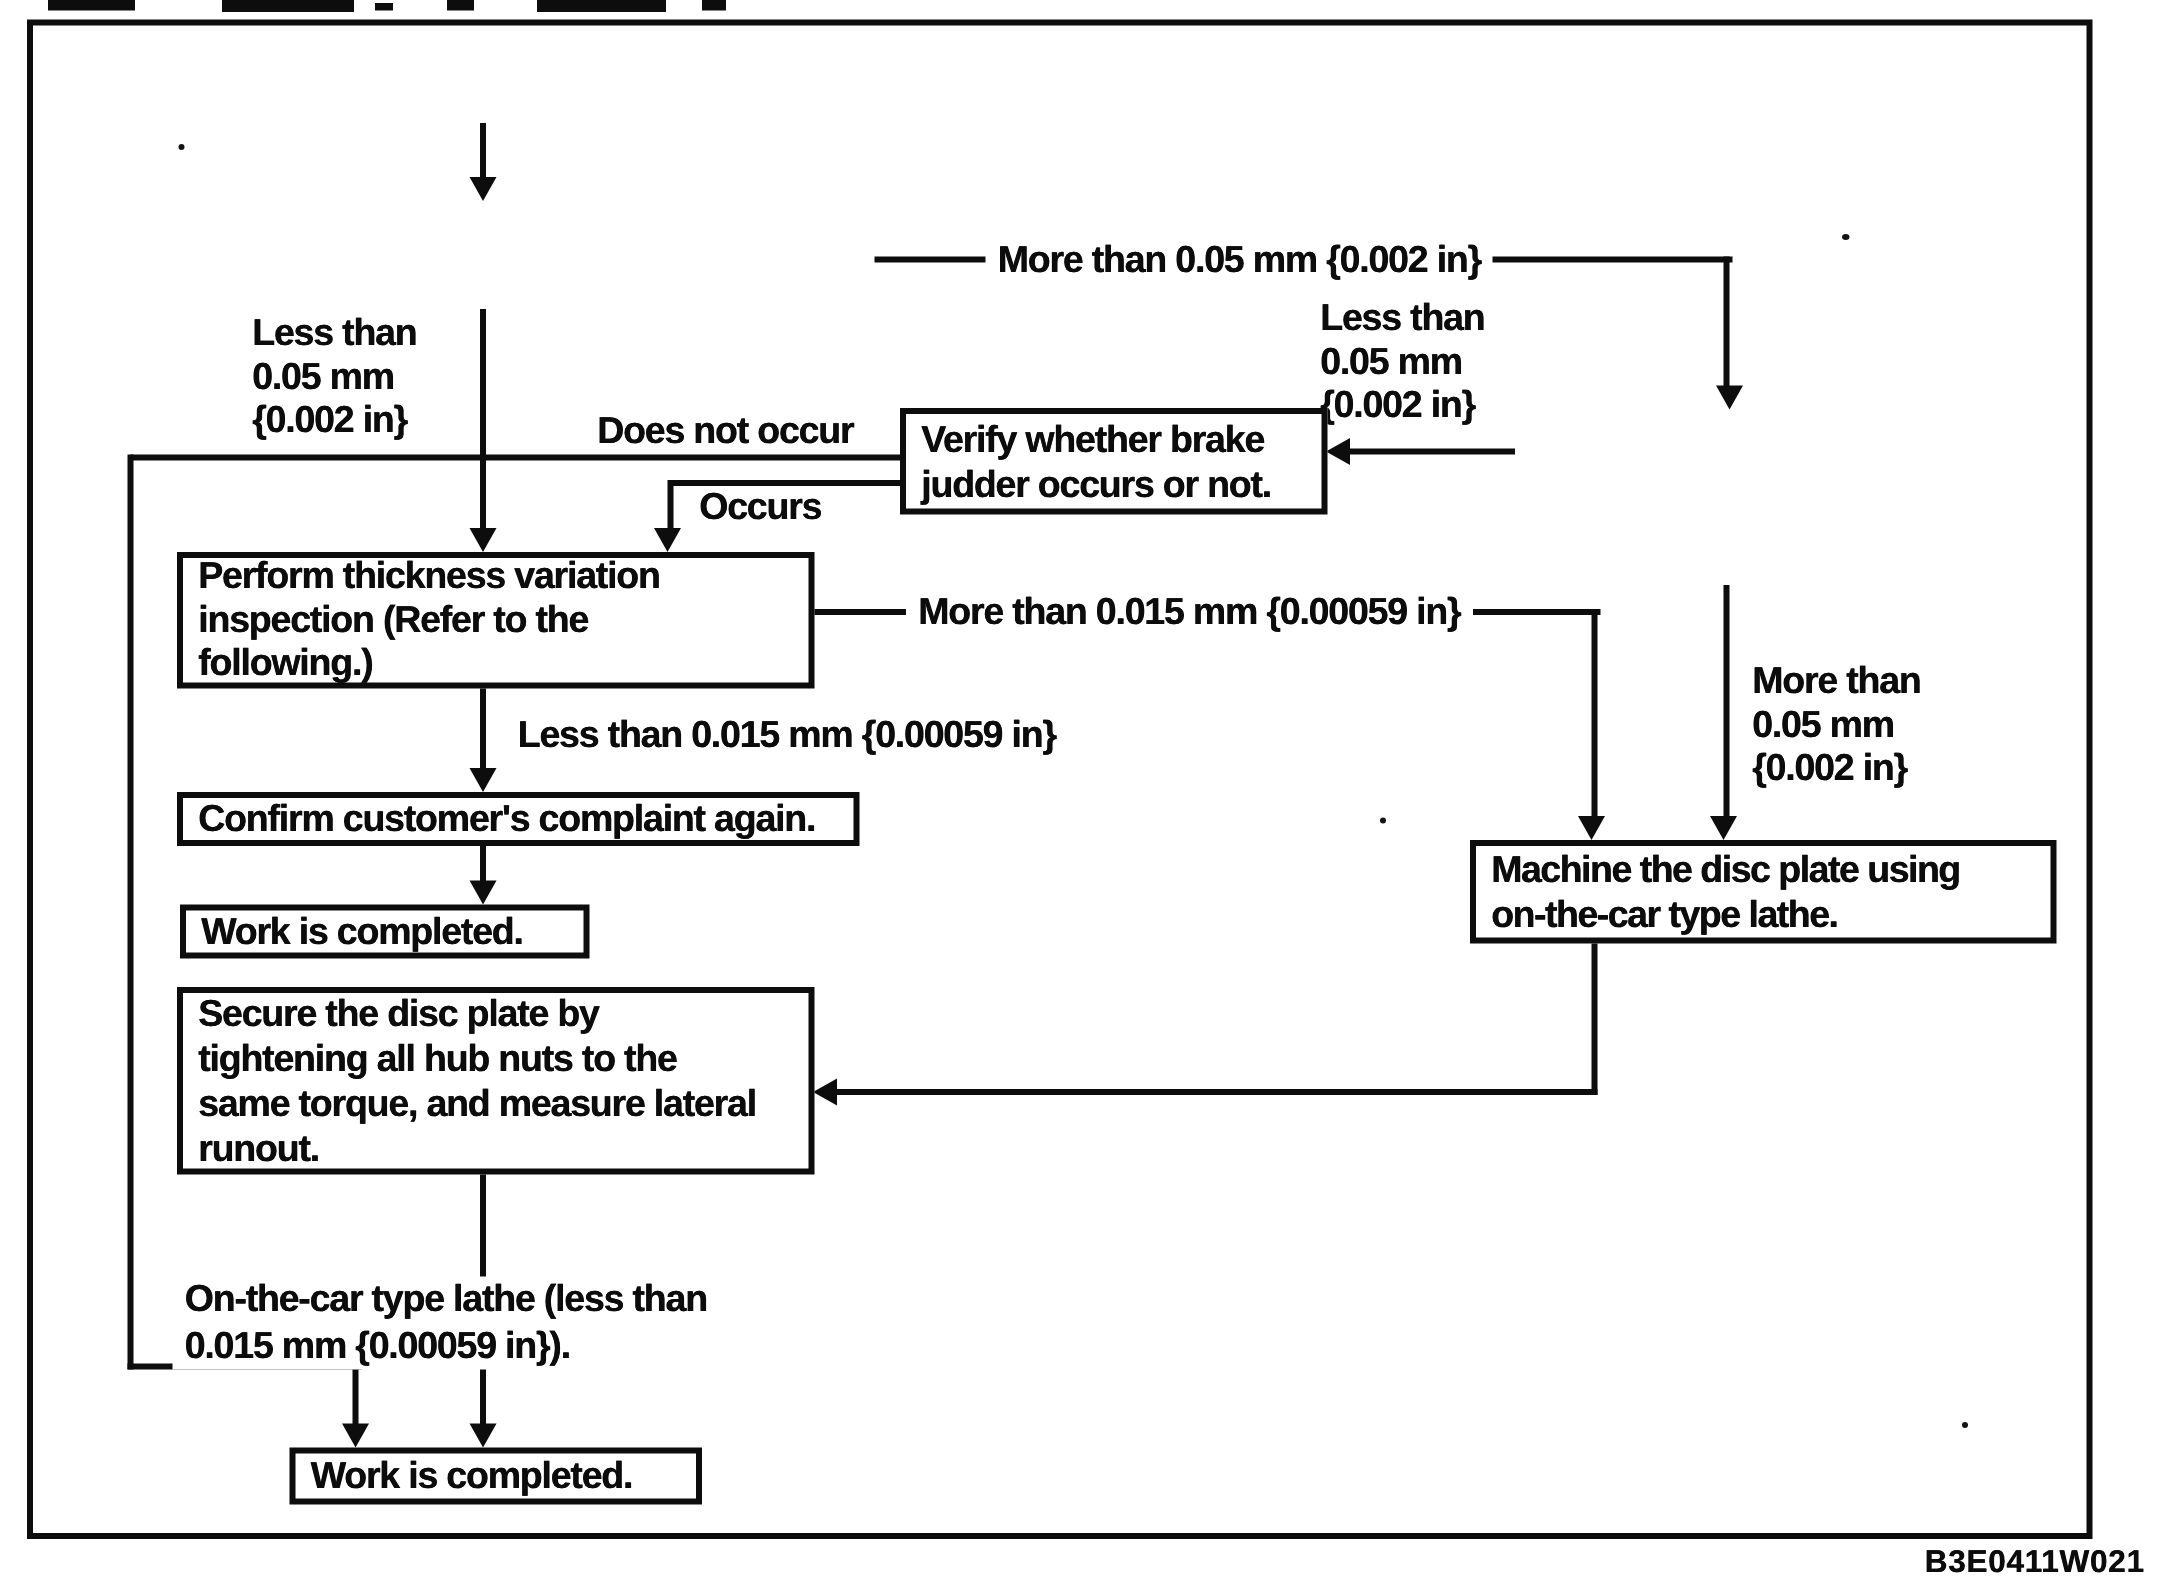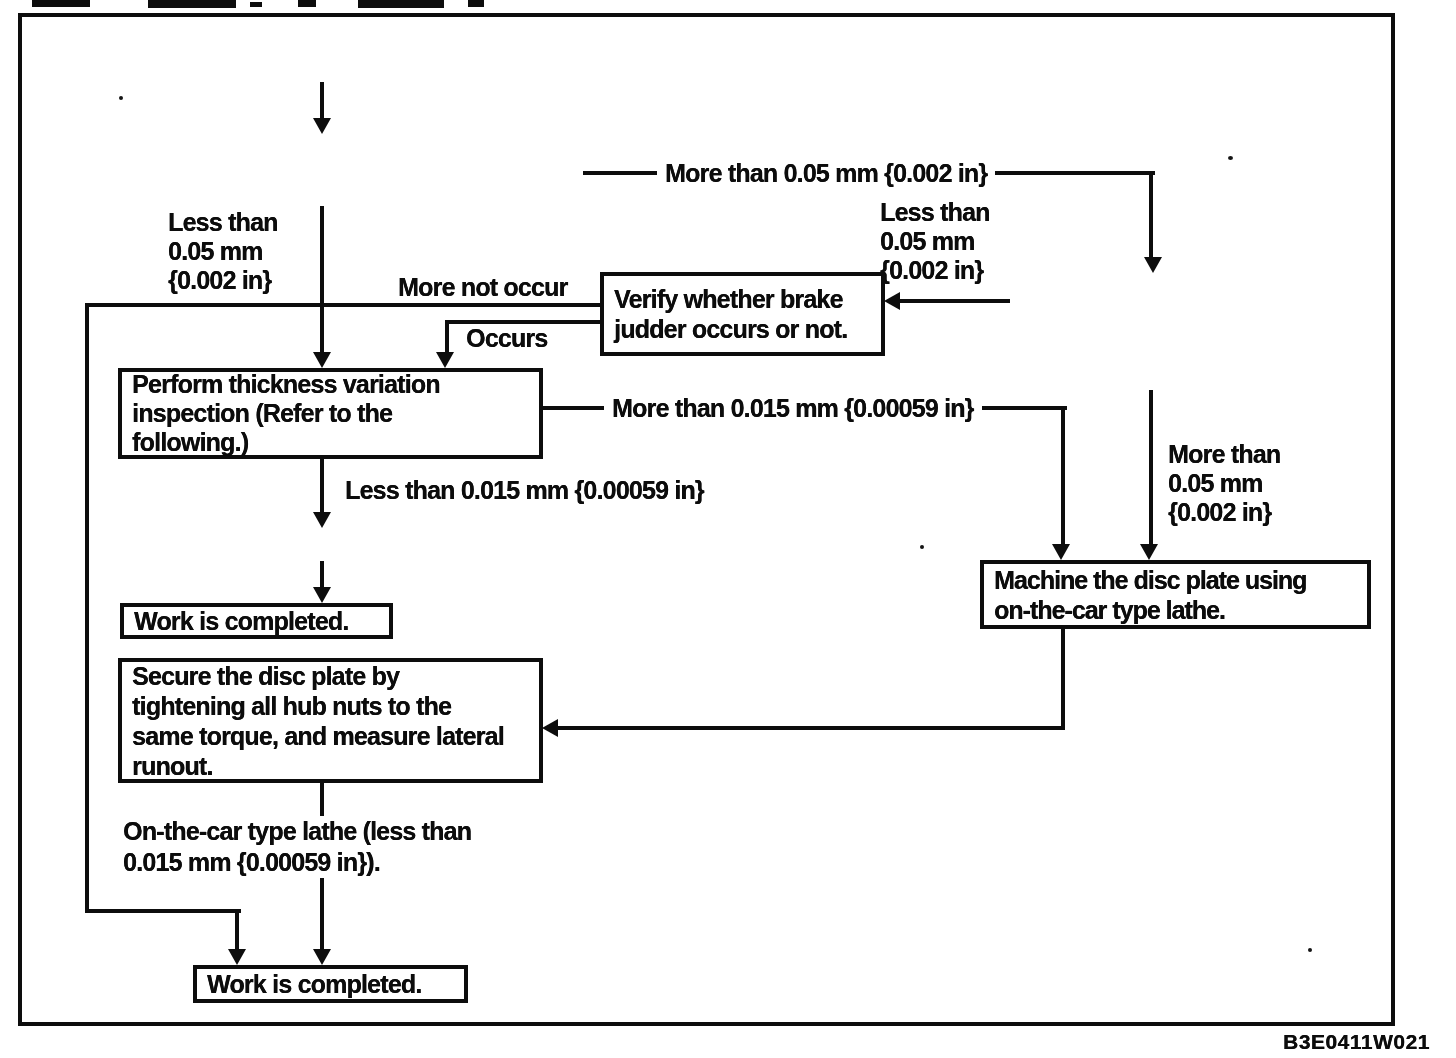--- a/index.html
+++ b/index.html
@@ -82,44 +82,47 @@
   <div class="line" style="left:320px;top:780px;width:4px;height:171px"></div>
   <div class="arr-d" style="left:313px;top:949px"></div>
 
   <div class="lbl txt bgw" style="left:657px;top:159px">More than 0.05 mm {0.002 in}</div>
   <div class="lbl txt" style="left:168px;top:208px">Less than
 0.05 mm
 {0.002 in}</div>
   <div class="lbl txt" style="left:880px;top:198px">Less than
 0.05 mm
 {0.002 in}</div>
-  <div class="lbl txt" style="left:398px;top:273px">More not occur</div>
+  <div class="lbl txt" style="left:398px;top:273px">Does not occur</div>
   <div class="lbl txt" style="left:466px;top:324px">Occurs</div>
   <div class="lbl txt bgw" style="left:604px;top:394px">More than 0.015 mm {0.00059 in}</div>
   <div class="lbl txt" style="left:345px;top:476px">Less than 0.015 mm {0.00059 in}</div>
   <div class="lbl txt" style="left:1168px;top:440px">More than
 0.05 mm
 {0.002 in}</div>
-  <div class="lbl txt bgw" style="left:115px;top:816px;line-height:31px">On-the-car type lathe (less than
+  <div class="lbl txt bgw" style="left:115px;top:851px;line-height:31px">On-the-car type lathe (less than
 0.015 mm {0.00059 in}).</div>
 
 
 
-  <div class="box" style="left:600px;top:272px;width:285px;height:84px">
+  <div class="box" style="left:600px;top:272px;width:285px;height:71px">
     <span class="txt" style="line-height:30px">Verify whether brake
 judder occurs or not.</span>
   </div>
 
 
   <div class="box" style="left:118px;top:368px;width:425px;height:91px">
     <span class="txt">Perform thickness variation
 inspection (Refer to the
 following.)</span>
   </div>
 
+  <div class="box" style="left:118px;top:528px;width:455px;height:36px">
+    <span class="txt">Confirm customer's complaint again.</span>
+  </div>
 
   <div class="box" style="left:120px;top:603px;width:273px;height:36px">
     <span class="txt">Work is completed.</span>
   </div>
 
   <div class="box" style="left:118px;top:658px;width:425px;height:125px">
     <span class="txt" style="line-height:30px">Secure the disc plate by
 tightening all hub nuts to the
 same torque, and measure lateral
 runout.</span>

